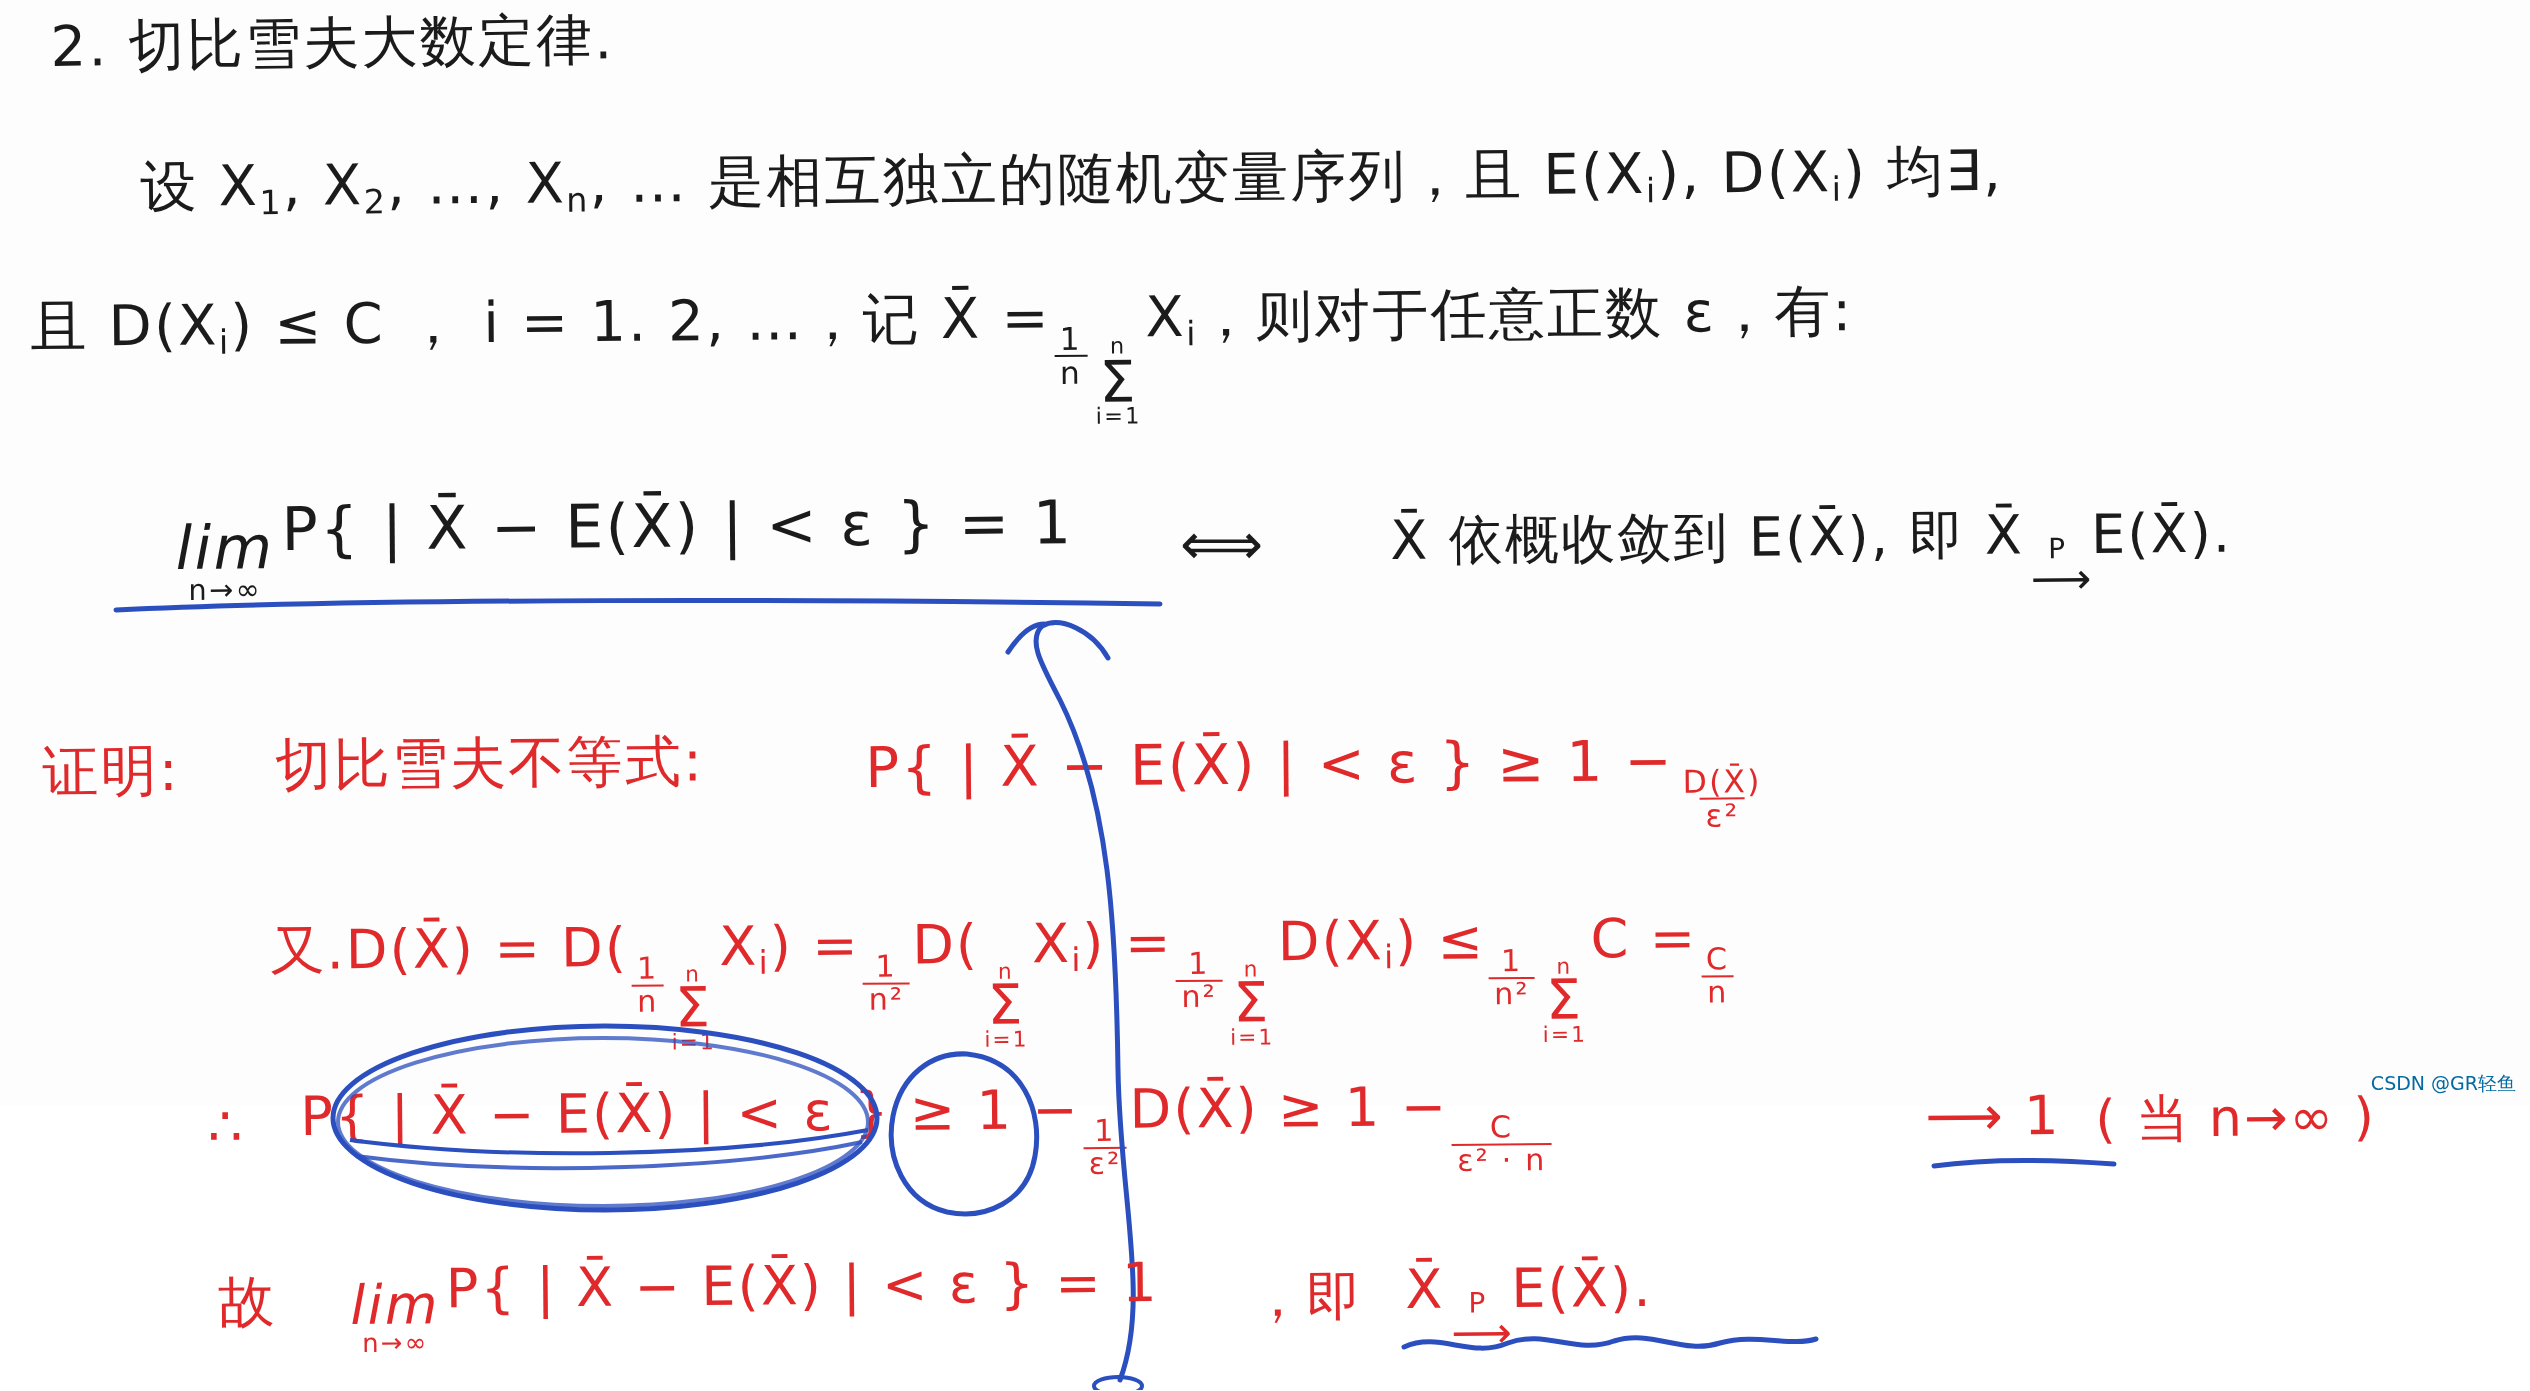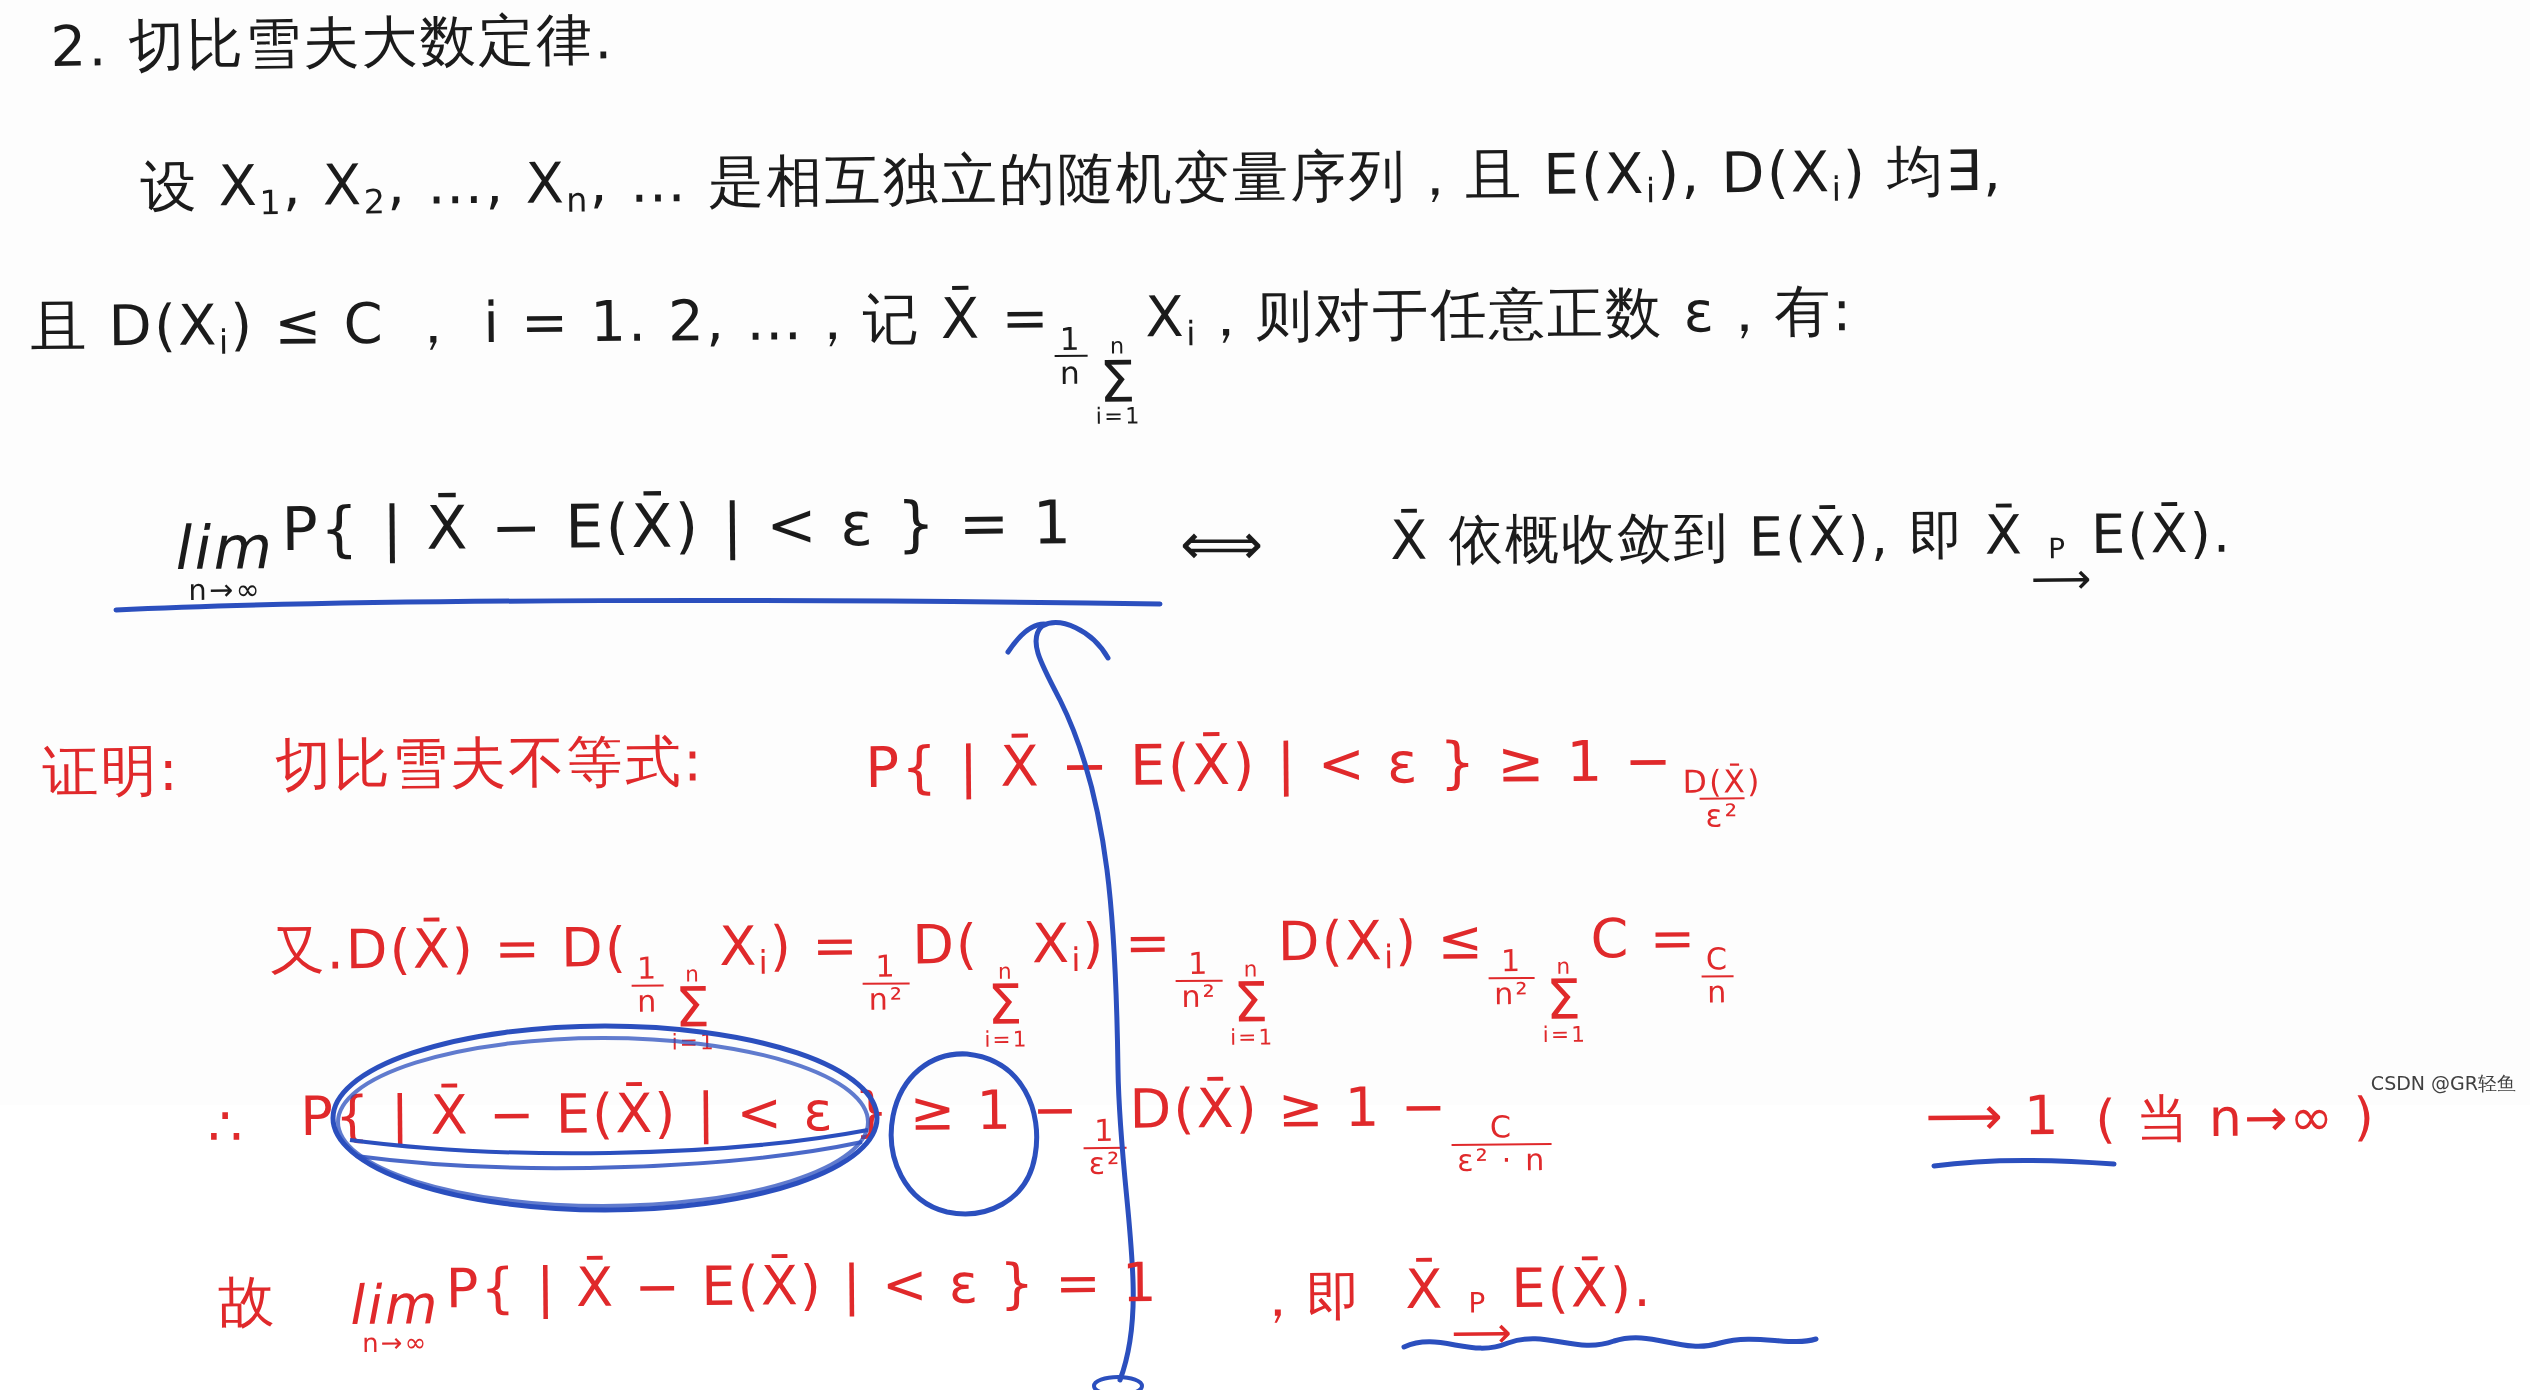--- a/index.html
+++ b/index.html
@@ -93,21 +93,21 @@
   .ink {
     position: absolute;
     pointer-events: none;
   }
 
   .watermark {
     position: absolute;
     right: 14px;
     bottom: 8px;
     font-size: 19px;
-    color: #404040;
+    color: #0369a1;
     font-family: "DejaVu Sans", sans-serif;
   }
 </style>
 </head>
 <body>
 
 <div id="page">
 
   <div class="hw black l1 slant-a" style="left:50px; top:10px; font-size:56px;">2. 切比雪夫大数定律.</div>
 

